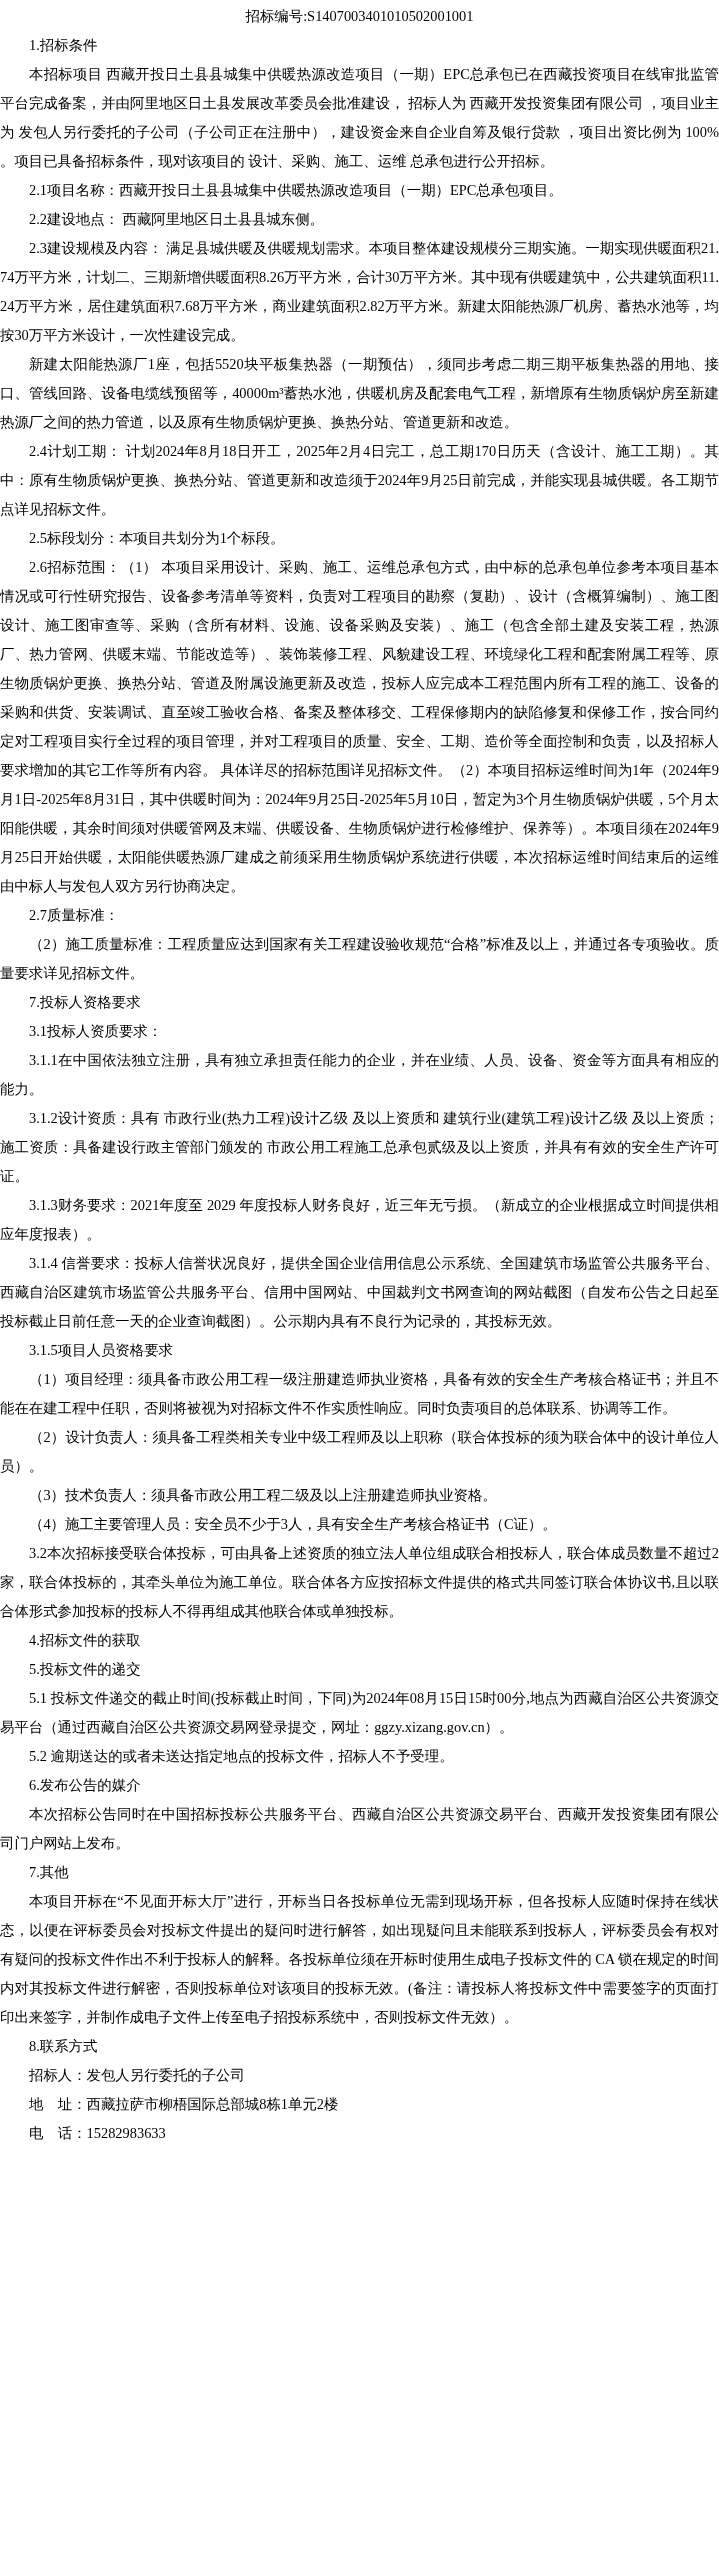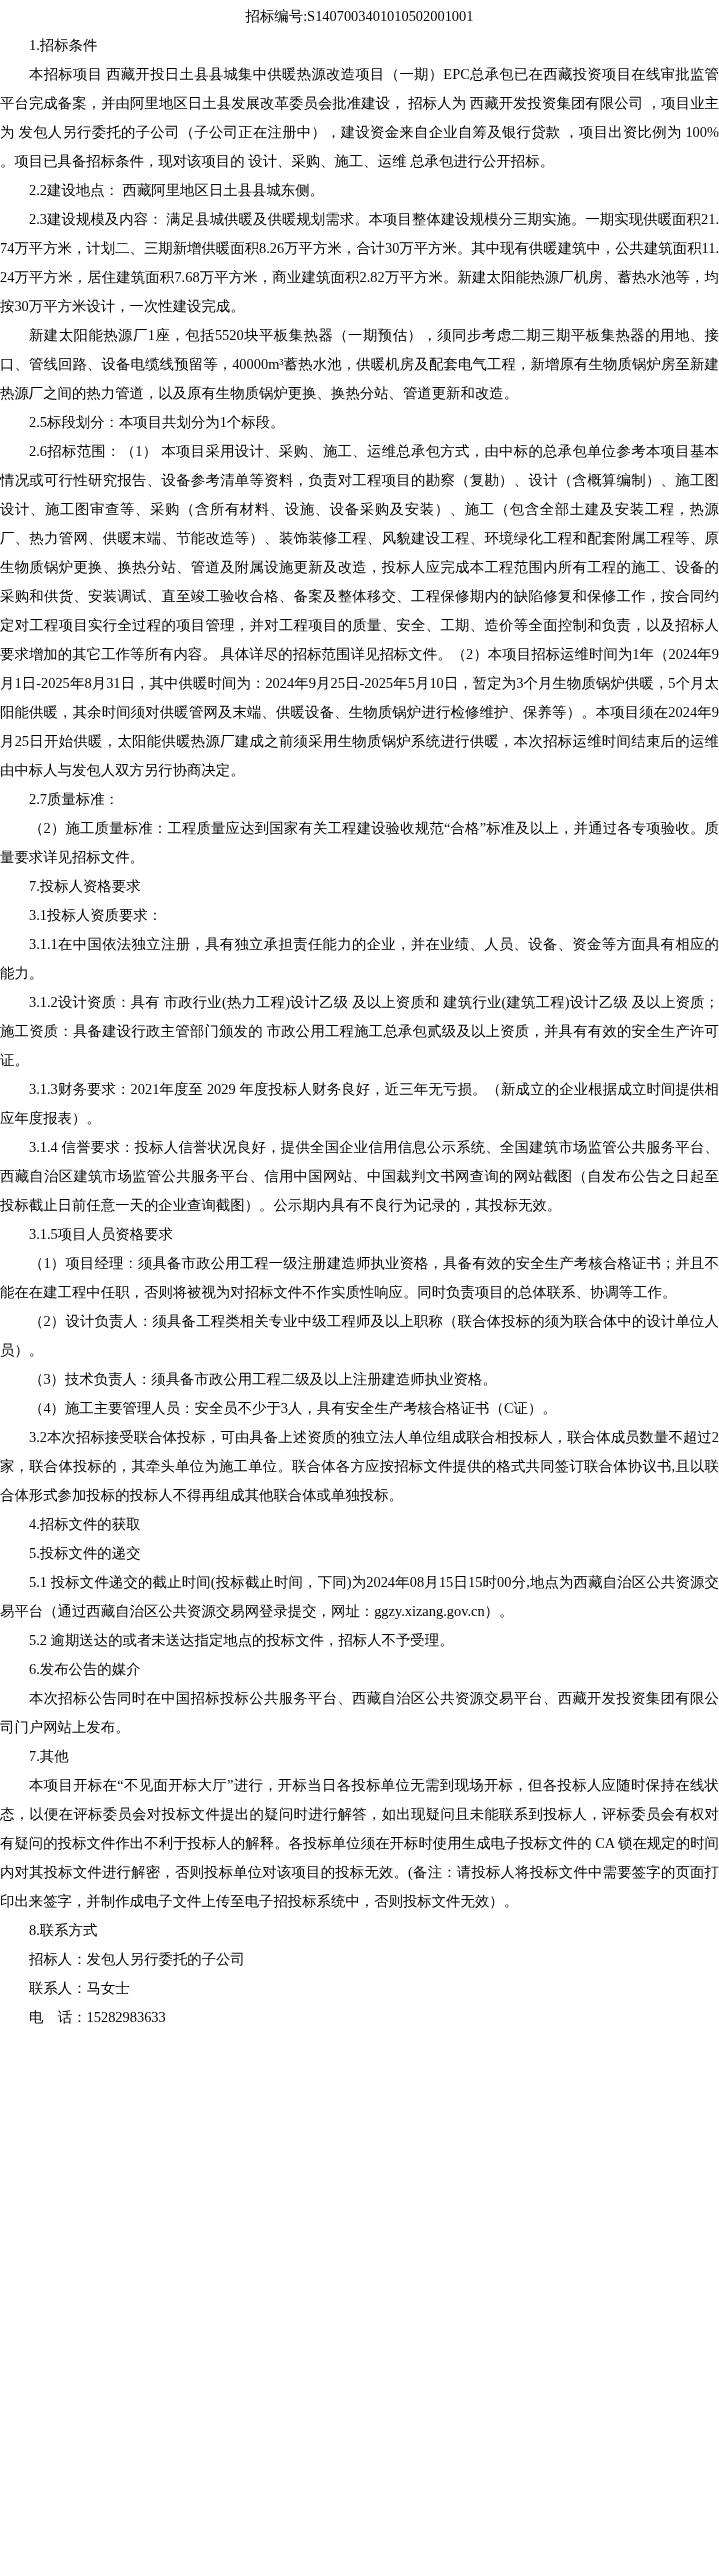--- a/index.html
+++ b/index.html
@@ -34,23 +34,25 @@
   .seal text { font-family: "Liberation Serif", "DejaVu Serif", serif; }
 </style>
 </head>
 <body>
 
 <div class="page">
   <div class="doc" id="doc-body">
       <p class="center">招标编号:S1407003401010502001001</p>
       <p class="">1.招标条件</p>
       <p class="">本招标项目 西藏开投日土县县城集中供暖热源改造项目（一期）EPC总承包已在西藏投资项目在线审批监管平台完成备案，并由阿里地区日土县发展改革委员会批准建设， 招标人为 西藏开发投资集团有限公司 ，项目业主为 发包人另行委托的子公司（子公司正在注册中），建设资金来自企业自筹及银行贷款 ，项目出资比例为 100% 。项目已具备招标条件，现对该项目的 设计、采购、施工、运维 总承包进行公开招标。</p>
+      <p class="">2.1项目名称：西藏开投日土县县城集中供暖热源改造项目（一期）EPC总承包项目。</p>
       <p class="">2.2建设地点： 西藏阿里地区日土县县城东侧。</p>
       <p class="">2.3建设规模及内容： 满足县城供暖及供暖规划需求。本项目整体建设规模分三期实施。一期实现供暖面积21.74万平方米，计划二、三期新增供暖面积8.26万平方米，合计30万平方米。其中现有供暖建筑中，公共建筑面积11.24万平方米，居住建筑面积7.68万平方米，商业建筑面积2.82万平方米。新建太阳能热源厂机房、蓄热水池等，均按30万平方米设计，一次性建设完成。</p>
       <p class="">新建太阳能热源厂1座，包括5520块平板集热器（一期预估），须同步考虑二期三期平板集热器的用地、接口、管线回路、设备电缆线预留等，40000m³蓄热水池，供暖机房及配套电气工程，新增原有生物质锅炉房至新建热源厂之间的热力管道，以及原有生物质锅炉更换、换热分站、管道更新和改造。</p>
+      <p class="">2.4计划工期： 计划2024年8月18日开工，2025年2月4日完工，总工期170日历天（含设计、施工工期）。其中：原有生物质锅炉更换、换热分站、管道更新和改造须于2024年9月25日前完成，并能实现县城供暖。各工期节点详见招标文件。</p>
       <p class="">2.5标段划分：本项目共划分为1个标段。</p>
       <p class="">2.6招标范围：（1） 本项目采用设计、采购、施工、运维总承包方式，由中标的总承包单位参考本项目基本情况或可行性研究报告、设备参考清单等资料，负责对工程项目的勘察（复勘）、设计（含概算编制）、施工图设计、施工图审查等、采购（含所有材料、设施、设备采购及安装）、施工（包含全部土建及安装工程，热源厂、热力管网、供暖末端、节能改造等）、装饰装修工程、风貌建设工程、环境绿化工程和配套附属工程等、原生物质锅炉更换、换热分站、管道及附属设施更新及改造，投标人应完成本工程范围内所有工程的施工、设备的采购和供货、安装调试、直至竣工验收合格、备案及整体移交、工程保修期内的缺陷修复和保修工作，按合同约定对工程项目实行全过程的项目管理，并对工程项目的质量、安全、工期、造价等全面控制和负责，以及招标人要求增加的其它工作等所有内容。 具体详尽的招标范围详见招标文件。（2）本项目招标运维时间为1年（2024年9月1日-2025年8月31日，其中供暖时间为：2024年9月25日-2025年5月10日，暂定为3个月生物质锅炉供暖，5个月太阳能供暖，其余时间须对供暖管网及末端、供暖设备、生物质锅炉进行检修维护、保养等）。本项目须在2024年9月25日开始供暖，太阳能供暖热源厂建成之前须采用生物质锅炉系统进行供暖，本次招标运维时间结束后的运维由中标人与发包人双方另行协商决定。</p>
       <p class="">2.7质量标准：</p>
       <p class="">（2）施工质量标准：工程质量应达到国家有关工程建设验收规范“合格”标准及以上，并通过各专项验收。质量要求详见招标文件。</p>
       <p class="">7.投标人资格要求</p>
       <p class="">3.1投标人资质要求：</p>
       <p class="">3.1.1在中国依法独立注册，具有独立承担责任能力的企业，并在业绩、人员、设备、资金等方面具有相应的能力。</p>
       <p class="">3.1.2设计资质：具有 市政行业(热力工程)设计乙级 及以上资质和 建筑行业(建筑工程)设计乙级 及以上资质；施工资质：具备建设行政主管部门颁发的 市政公用工程施工总承包贰级及以上资质，并具有有效的安全生产许可证。</p>
       <p class="">3.1.3财务要求：2021年度至 2029 年度投标人财务良好，近三年无亏损。（新成立的企业根据成立时间提供相应年度报表）。</p>
       <p class="">3.1.4 信誉要求：投标人信誉状况良好，提供全国企业信用信息公示系统、全国建筑市场监管公共服务平台、西藏自治区建筑市场监管公共服务平台、信用中国网站、中国裁判文书网查询的网站截图（自发布公告之日起至投标截止日前任意一天的企业查询截图）。公示期内具有不良行为记录的，其投标无效。</p>
@@ -63,21 +65,21 @@
       <p class="">4.招标文件的获取</p>
       <p class="">5.投标文件的递交</p>
       <p class="">5.1 投标文件递交的截止时间(投标截止时间，下同)为2024年08月15日15时00分,地点为西藏自治区公共资源交易平台（通过西藏自治区公共资源交易网登录提交，网址：ggzy.xizang.gov.cn）。</p>
       <p class="">5.2 逾期送达的或者未送达指定地点的投标文件，招标人不予受理。</p>
       <p class="">6.发布公告的媒介</p>
       <p class="">本次招标公告同时在中国招标投标公共服务平台、西藏自治区公共资源交易平台、西藏开发投资集团有限公司门户网站上发布。</p>
       <p class="">7.其他</p>
       <p class="">本项目开标在“不见面开标大厅”进行，开标当日各投标单位无需到现场开标，但各投标人应随时保持在线状态，以便在评标委员会对投标文件提出的疑问时进行解答，如出现疑问且未能联系到投标人，评标委员会有权对有疑问的投标文件作出不利于投标人的解释。各投标单位须在开标时使用生成电子投标文件的 CA 锁在规定的时间内对其投标文件进行解密，否则投标单位对该项目的投标无效。(备注：请投标人将投标文件中需要签字的页面打印出来签字，并制作成电子文件上传至电子招投标系统中，否则投标文件无效）。</p>
       <p class="">8.联系方式</p>
       <p class="">招标人：发包人另行委托的子公司</p>
-      <p class="">联系人：马女士</p>
+      <p class="">地　址：西藏拉萨市柳梧国际总部城8栋1单元2楼</p>
       <p class="">电　话：15282983633</p>
     </div>
 
   <svg class="seal" viewBox="0 0 400 375" xmlns="http://www.w3.org/2000/svg" aria-hidden="true">
     <defs>
       <path id="arcTop" d="M 58 238 A 148 116 0 1 1 348 228" fill="none"></path>
       <path id="arcBottom" d="M 82 276 A 130 102 0 0 0 330 268" fill="none"></path>
     </defs>
     <ellipse cx="203" cy="180" rx="178" ry="140" transform="rotate(-7 203 180)" fill="none" stroke="#d9322a" stroke-width="9"></ellipse>
     <path d="M205,92 L222.1,144.5 L277.3,144.5 L232.6,177.0 L249.7,229.5 L205,197 L160.3,229.5 L177.4,177.0 L132.7,144.5 L187.9,144.5 Z" fill="#d9322a"></path>

